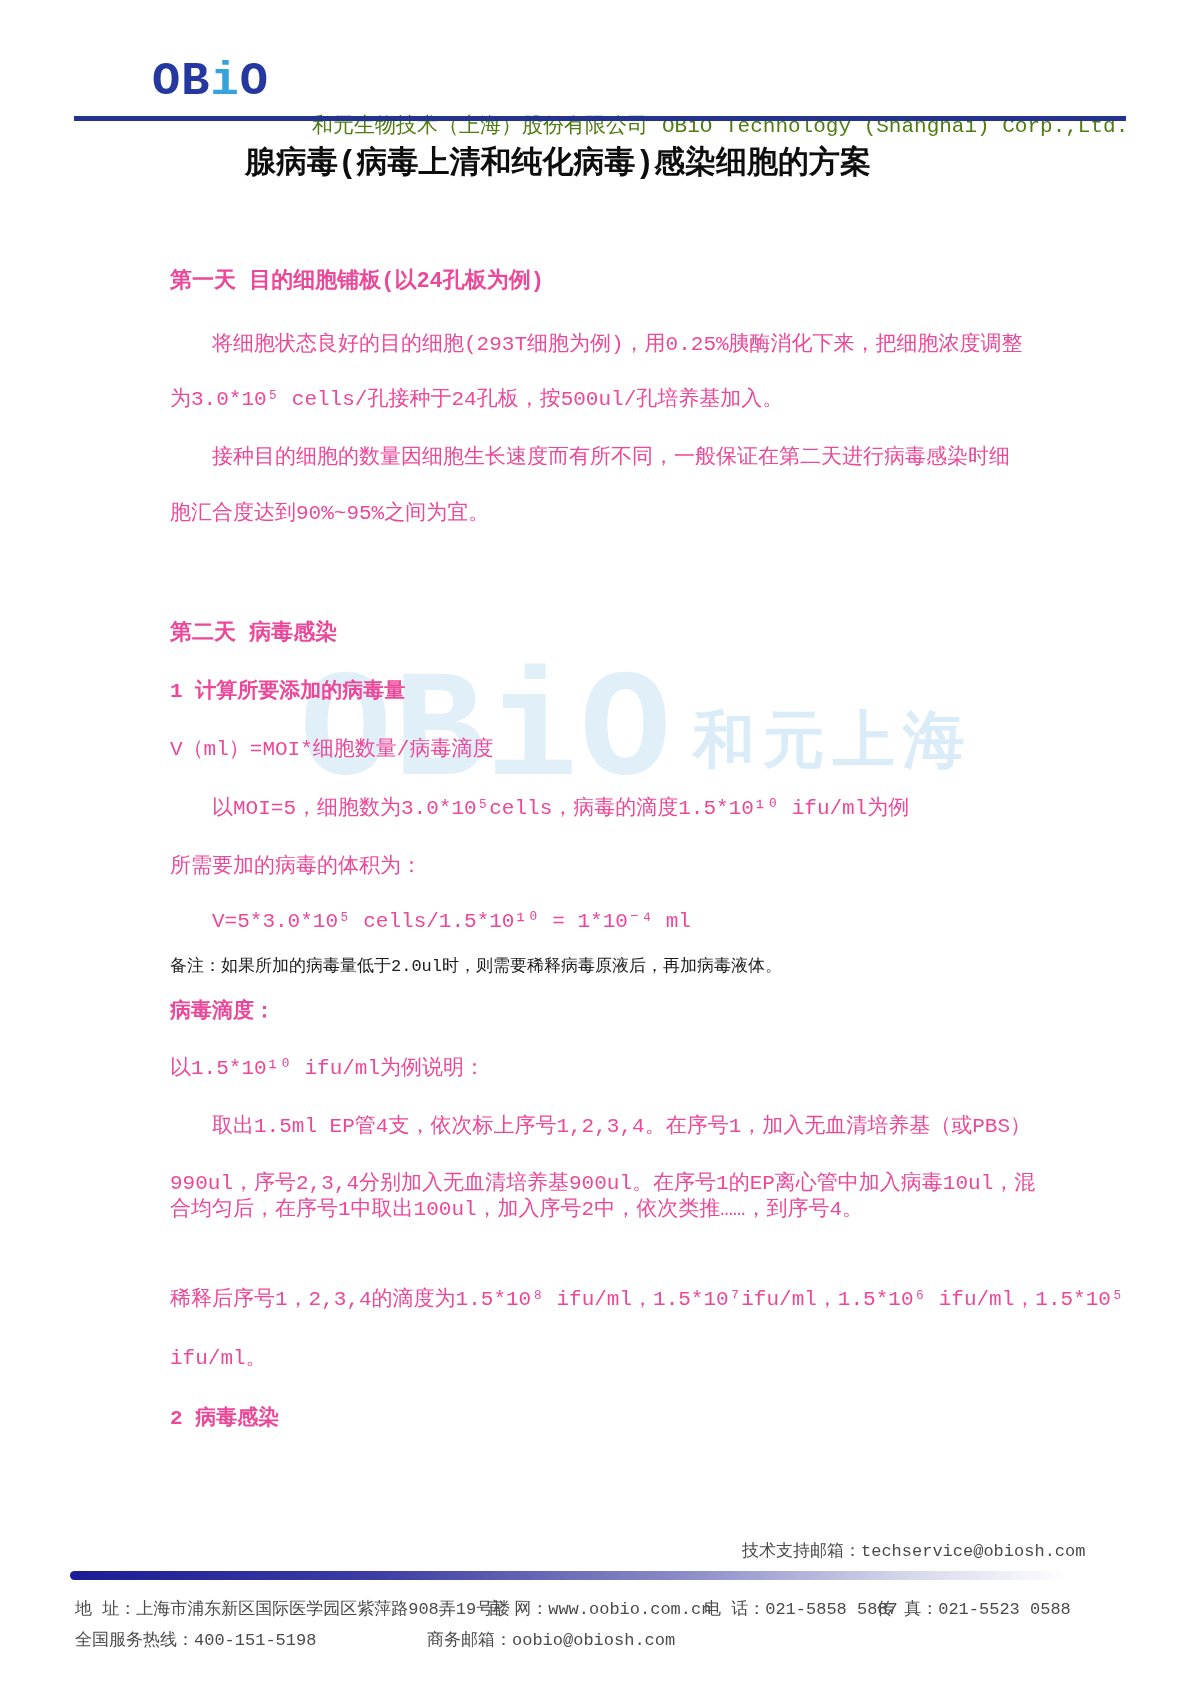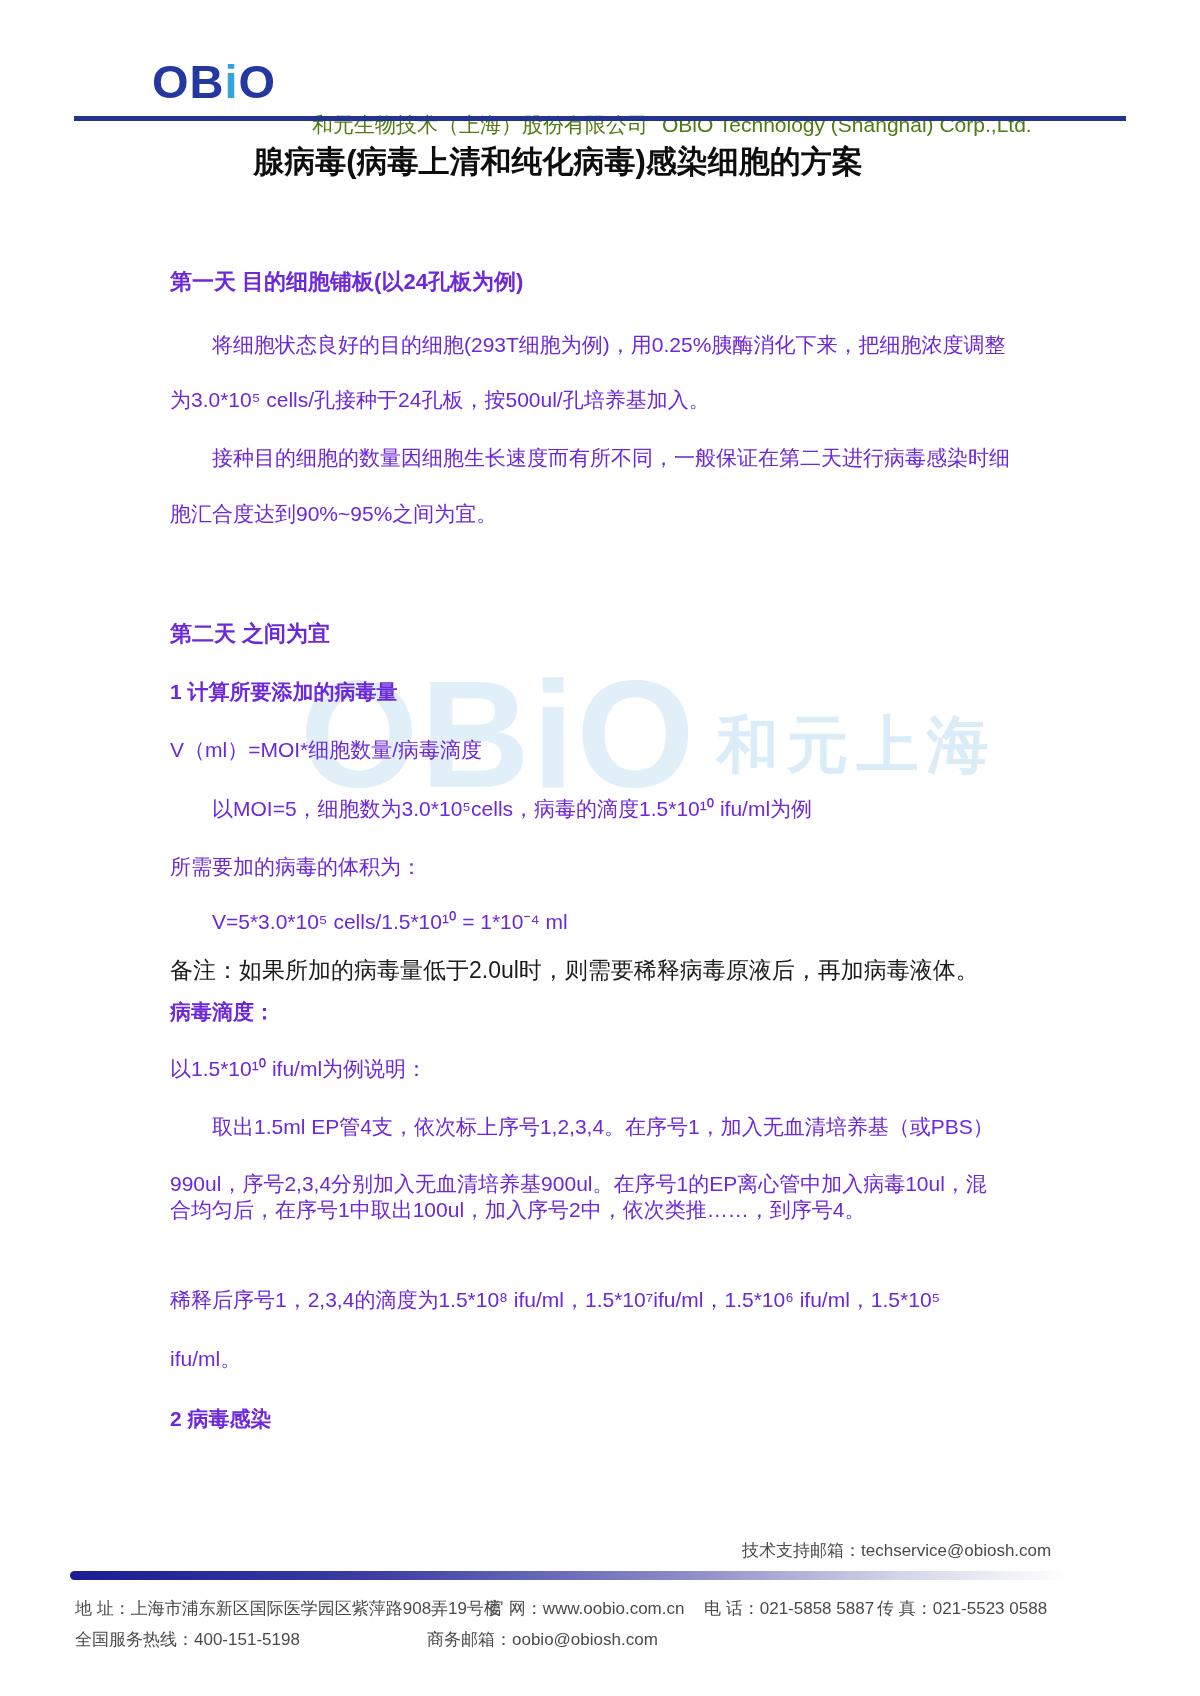--- a/index.html
+++ b/index.html
@@ -1,21 +1,21 @@
 <!DOCTYPE html>
 <html><head>
 <meta charset="utf-8">
 <style>
   html,body { margin:0; padding:0; background:#f2f2f2; }
   .page {
     position:relative;
     width:1200px; height:1696px;
     margin:0 auto;
     background:#ffffff;
-    font-family:Liberation Sans, sans-serif;
+    font-family:Liberation Mono, monospace;
     color:#111;
     overflow:hidden;
   }
 
   
   .logo {
     position:absolute; left:152px; top:56px;
     font-size:47px; font-weight:bold; line-height:1.1;
     letter-spacing:1px;
   }
@@ -51,27 +51,27 @@
   }
   .wm-text {
     font-size:62px; font-weight:bold; line-height:1;
     color:rgba(70,160,215,0.20);
     margin:0 0 34px 20px; letter-spacing:8px;
   }
 
   
   .line {
     position:absolute; left:170px; width:866px;
-    font-size:21px; line-height:1.3; color:#6d28d9;
+    font-size:21px; line-height:1.3; color:#ec4899;
     white-space:nowrap;
   }
   .indent { text-indent:42px; }
   .h2 { font-weight:bold; font-size:22px; }
   .h3 { font-weight:bold; font-size:21px; }
-  .note { font-size:23px; color:#1c1c1c; }
+  .note { font-size:17px; color:#1c1c1c; }
 
   
   .footer-bar {
     position:absolute; left:70px; top:1571px;
     width:1028px; height:9px; border-radius:5px;
     background:linear-gradient(90deg,
       #1c1c96 0%, #3d3da4 30%, #8c8cc8 60%,
       #d8d8ec 82%, rgba(255,255,255,0) 97%);
   }
   .f {
@@ -98,21 +98,21 @@
     <span class="wm-logo">OBiO</span>
     <span class="wm-text">和元上海</span>
   </div>
 
   <div class="line h2" style="top:268px;">第一天 目的细胞铺板(以24孔板为例)</div>
   <div class="line indent" style="top:331px;">将细胞状态良好的目的细胞(293T细胞为例)，用0.25%胰酶消化下来，把细胞浓度调整</div>
   <div class="line" style="top:386px;">为3.0*10⁵ cells/孔接种于24孔板，按500ul/孔培养基加入。</div>
   <div class="line indent" style="top:444px;">接种目的细胞的数量因细胞生长速度而有所不同，一般保证在第二天进行病毒感染时细</div>
   <div class="line" style="top:500px;">胞汇合度达到90%~95%之间为宜。</div>
 
-  <div class="line h2" style="top:620px;">第二天 之间为宜</div>
+  <div class="line h2" style="top:620px;">第二天 病毒感染</div>
   <div class="line h3" style="top:678px;">1 计算所要添加的病毒量</div>
   <div class="line" style="top:736px;">V（ml）=MOI*细胞数量/病毒滴度</div>
   <div class="line indent" style="top:795px;">以MOI=5，细胞数为3.0*10⁵cells，病毒的滴度1.5*10¹⁰ ifu/ml为例</div>
   <div class="line" style="top:853px;">所需要加的病毒的体积为：</div>
   <div class="line indent" style="top:908px;">V=5*3.0*10⁵ cells/1.5*10¹⁰ = 1*10⁻⁴ ml</div>
   <div class="line note" style="top:956px;">备注：如果所加的病毒量低于2.0ul时，则需要稀释病毒原液后，再加病毒液体。</div>
   <div class="line h3" style="top:998px;">病毒滴度：</div>
   <div class="line" style="top:1055px;">以1.5*10¹⁰ ifu/ml为例说明：</div>
   <div class="line indent" style="top:1113px;">取出1.5ml EP管4支，依次标上序号1,2,3,4。在序号1，加入无血清培养基（或PBS）</div>
   <div class="line" style="top:1170px;">990ul，序号2,3,4分别加入无血清培养基900ul。在序号1的EP离心管中加入病毒10ul，混</div>

